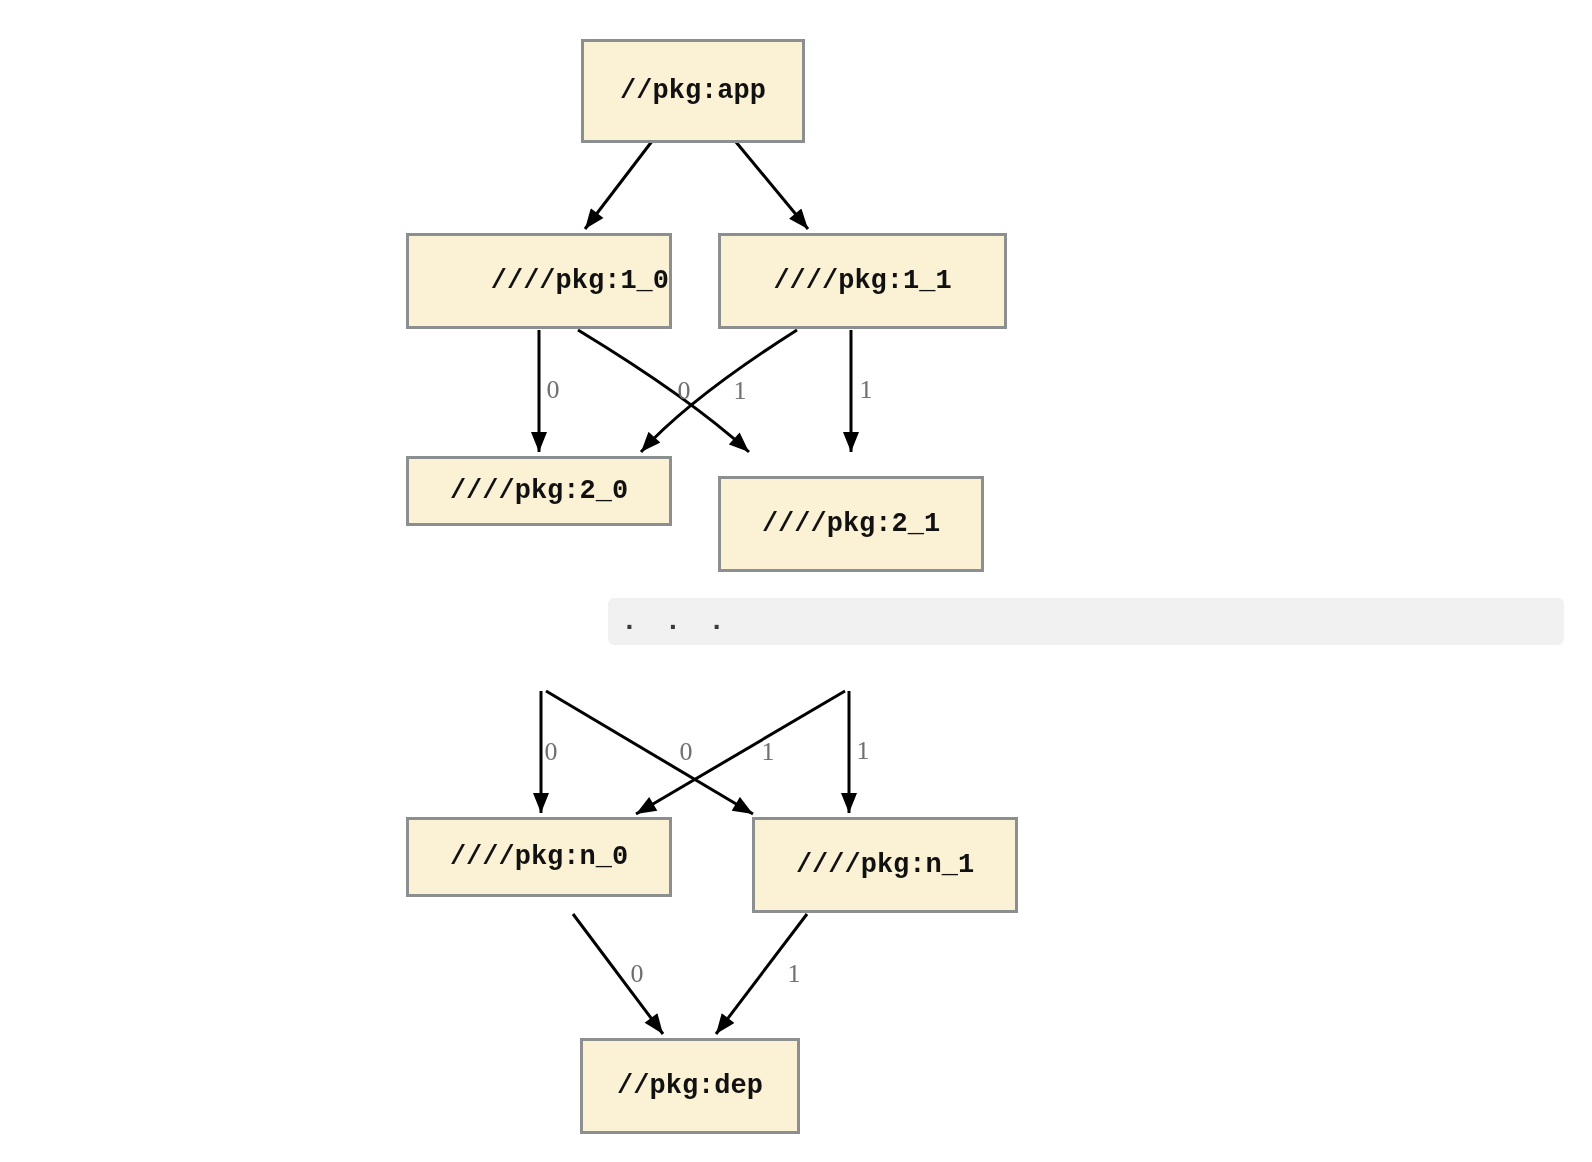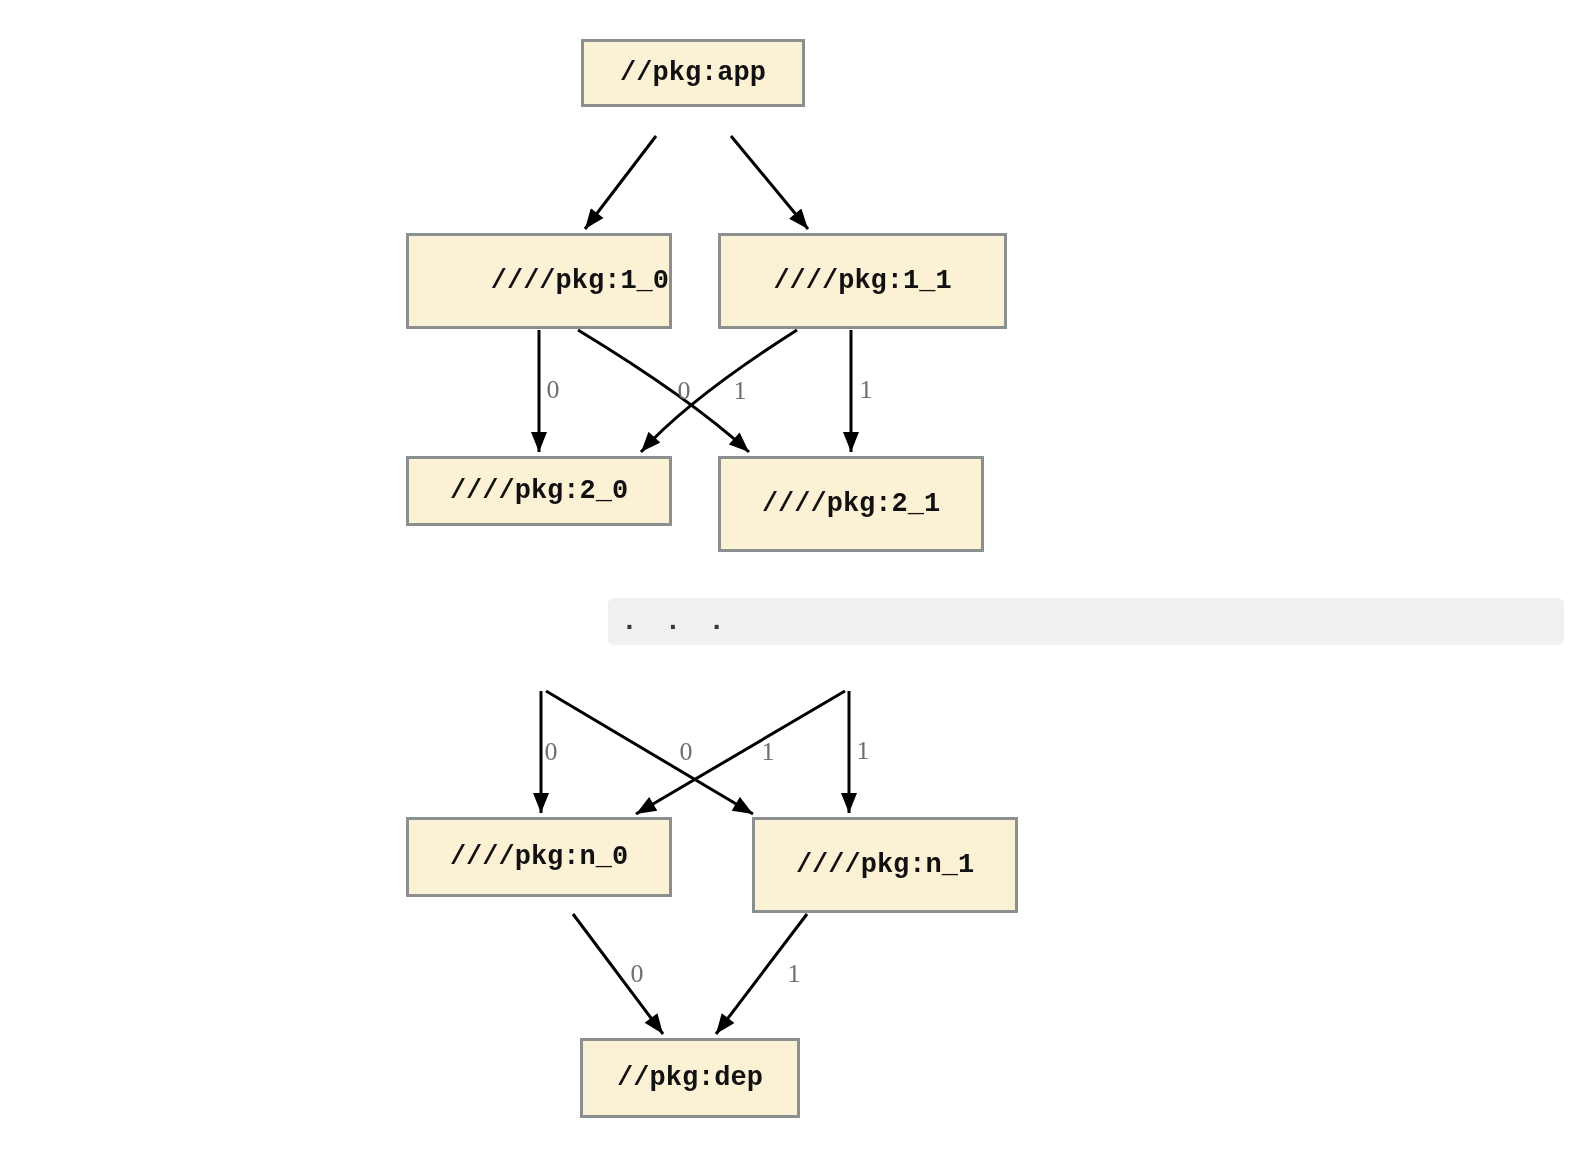--- a/index.html
+++ b/index.html
@@ -33,28 +33,28 @@
     justify-content: center;
   }
   .node span {
     font-family: "Liberation Mono", monospace;
     font-size: 27px;
     font-weight: 700;
     color: #111111;
     letter-spacing: 0px;
     white-space: pre;
   }
-  .node-app  { left: 581px; top: 39px;   width: 224px; height: 68px; }
+  .node-app  { left: 581px; top: 39px;   width: 224px; height: 104px; }
   .node-1-0  { left: 406px; top: 233px;  width: 266px; height: 96px; justify-content: flex-end; }
   .node-1-1  { left: 718px; top: 233px;  width: 289px; height: 96px; }
   .node-2-0  { left: 406px; top: 456px;  width: 266px; height: 70px; }
-  .node-2-1  { left: 718px; top: 456px;  width: 266px; height: 96px; }
+  .node-2-1  { left: 718px; top: 476px;  width: 266px; height: 96px; }
   .node-n-0  { left: 406px; top: 817px;  width: 266px; height: 80px; }
   .node-n-1  { left: 752px; top: 817px;  width: 266px; height: 96px; }
-  .node-dep  { left: 580px; top: 1038px; width: 220px; height: 80px; text-align: right; }
+  .node-dep  { left: 580px; top: 1038px; width: 220px; height: 96px; text-align: right; }
   .ellipsis-band {
     position: absolute;
     left: 608px;
     top: 598px;
     width: 956px;
     height: 47px;
     background: #F1F1F1;
     border-radius: 6px;
   }
   .ellipsis-band span {

